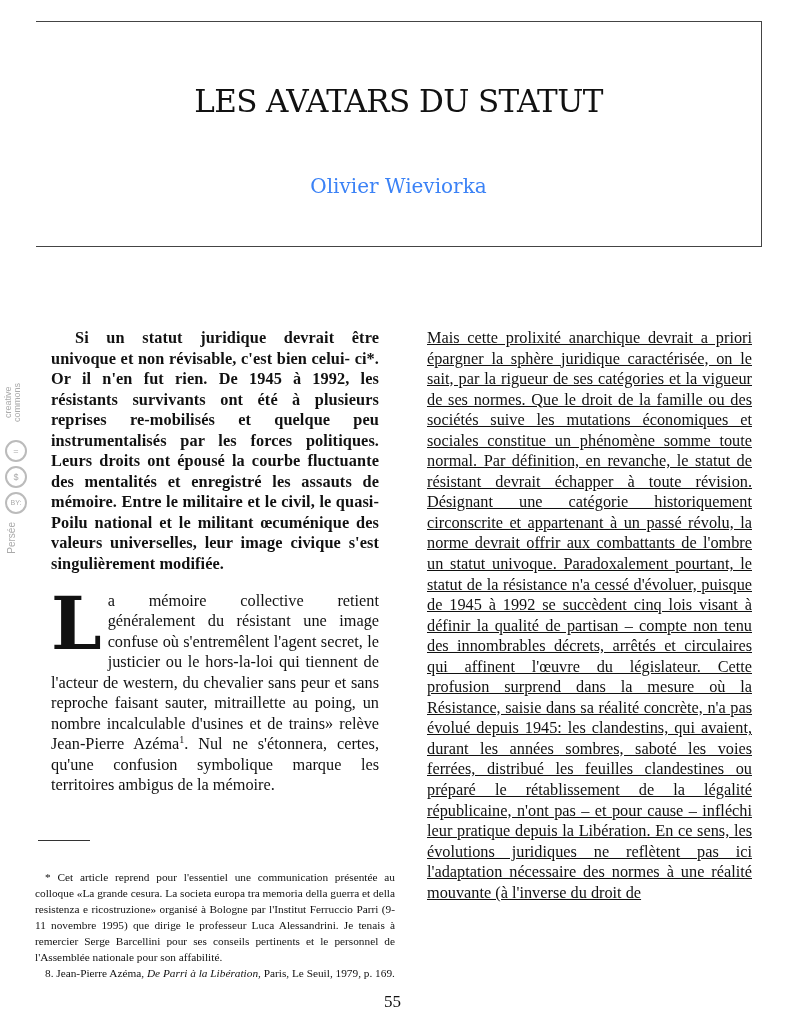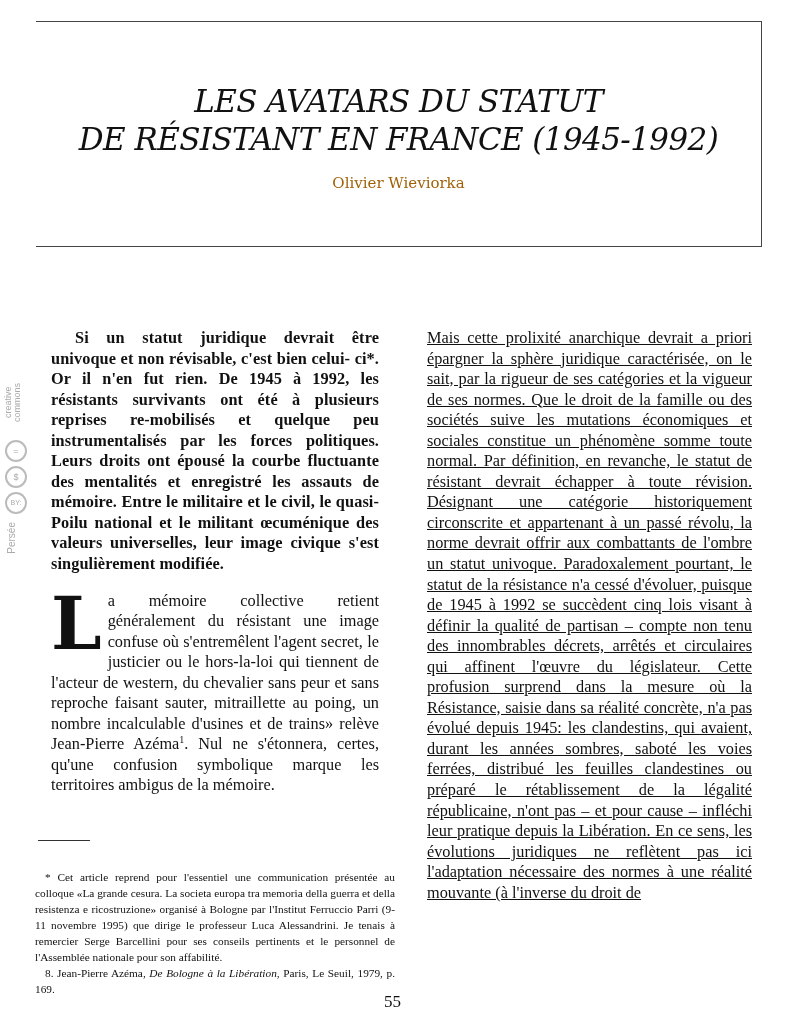--- a/index.html
+++ b/index.html
@@ -12,24 +12,24 @@
     position: absolute; left: 36px; top: 21px; width: 726px; height: 226px;
     border-top: 1.5px solid #444; border-right: 1.5px solid #444; border-bottom: 1.5px solid #444;
     box-sizing: border-box;
   }
   .title {
     position: absolute; left: 0; right: 0; top: 60px; text-align: center;
     font-family: "DejaVu Serif", serif; font-weight: normal;
     font-size: 31px; line-height: 38px; letter-spacing: -0.6px; color: #111;
     margin: 0;
   }
-  .title .line { display: block; white-space: nowrap; font-style: italic; }
+  .title .line { display: block; white-space: nowrap; }
   .author {
     position: absolute; left: 0; right: 0; top: 152px; text-align: center;
-    font-family: "DejaVu Serif", serif; font-size: 15px; color: #a16207;
+    font-family: "DejaVu Serif", serif; font-size: 20px; color: #3b82f6;
   }
 
   .col {
     position: absolute; top: 312px; font-size: 16.3px; line-height: 20.55px;
     text-align: justify; hyphens: none;
   }
   .col-left { left: 35px; width: 360px; }
   .col-right { left: 411px; width: 357px; text-decoration: underline; }
   .col p { margin: 16px; }
   .abstract { font-weight: bold; text-indent: 24px; letter-spacing: 0.1px; }
@@ -73,42 +73,41 @@
     position: absolute; left: 2px; top: 150px; font-size: 10px;
     writing-mode: vertical-rl; transform: rotate(180deg);
   }
 </style>
 </head>
 <body>
 
 <div class="title-box">
   <h1 class="title">
     <span class="line">LES AVATARS DU STATUT</span>
-    <span class="line">DE RÉSISTANT EN FRANCE (1945-1992)</span>
   </h1>
   <div class="author">Olivier Wieviorka</div>
 </div>
 
 <div class="watermark">
   <div class="wm-text-top">creative commons</div>
   <div class="wm-circle" style="top:68px">=</div>
   <div class="wm-circle" style="top:94px">$</div>
   <div class="wm-circle" style="top:120px;font-size:7px">BY:</div>
   <div class="wm-text-bottom">Persée</div>
 </div>
 
 <div class="col col-left">
   <p class="abstract">Si un statut juridique devrait être univoque et non révisable, c'est bien celui- ci*. Or il n'en fut rien. De 1945 à 1992, les résistants survivants ont été à plusieurs reprises re-mobilisés et quelque peu instrumentalisés par les forces politiques. Leurs droits ont épousé la courbe fluctuante des mentalités et enregistré les assauts de mémoire. Entre le militaire et le civil, le quasi-Poilu national et le militant œcuménique des valeurs universelles, leur image civique s'est singulièrement modifiée.</p>
   <p class="body-left"><span class="dropcap">L</span><span>a mémoire collective retient généralement du résistant une image confuse où s'entremêlent l'agent secret, le justicier ou le hors-la-loi qui tiennent de l'acteur de western, du chevalier sans peur et sans reproche faisant sauter, mitraillette au poing, un nombre incalculable d'usines et de trains» relève Jean-Pierre Azéma</span><sup>1</sup><span>. Nul ne s'étonnera, certes, qu'une confusion symbolique marque les territoires ambigus de la mémoire.</span></p>
 </div>
 
 <div class="fn-sep"></div>
 <div class="footnotes">
   <p>* Cet article reprend pour l'essentiel une communication présentée au colloque «La grande cesura. La societa europa tra memoria della guerra et della resistenza e ricostruzione» organisé à Bologne par l'Institut Ferruccio Parri (9-11 novembre 1995) que dirige le professeur Luca Alessandrini. Je tenais à remercier Serge Barcellini pour ses conseils pertinents et le personnel de l'Assemblée nationale pour son affabilité.</p>
-  <p><span>8. Jean-Pierre Azéma, </span><em>De Bologne à la Libération</em><span>, Paris, Le Seuil, 1979, p. 169.</span></p>
+  <p><span>8. Jean-Pierre Azéma, </span><em>De Parri à la Libération</em><span>, Paris, Le Seuil, 1979, p. 169.</span></p>
 </div>
 
 <div class="col col-right">
   <p>Mais cette prolixité anarchique devrait a priori épargner la sphère juridique caractérisée, on le sait, par la rigueur de ses catégories et la vigueur de ses normes. Que le droit de la famille ou des sociétés suive les mutations économiques et sociales constitue un phénomène somme toute normal. Par définition, en revanche, le statut de résistant devrait échapper à toute révision. Désignant une catégorie historiquement circonscrite et appartenant à un passé révolu, la norme devrait offrir aux combattants de l'ombre un statut univoque. Paradoxalement pourtant, le statut de la résistance n'a cessé d'évoluer, puisque de 1945 à 1992 se succèdent cinq lois visant à définir la qualité de partisan – compte non tenu des innombrables décrets, arrêtés et circulaires qui affinent l'œuvre du législateur. Cette profusion surprend dans la mesure où la Résistance, saisie dans sa réalité concrète, n'a pas évolué depuis 1945: les clandestins, qui avaient, durant les années sombres, saboté les voies ferrées, distribué les feuilles clandestines ou préparé le rétablissement de la légalité républicaine, n'ont pas – et pour cause – infléchi leur pratique depuis la Libération. En ce sens, les évolutions juridiques ne reflètent pas ici l'adaptation nécessaire des normes à une réalité mouvante (à l'inverse du droit de</p>
 </div>
 
 <div class="page-footer">
   <div class="rule"></div>
   <div class="pno">55</div>
   <div class="rule"></div>

